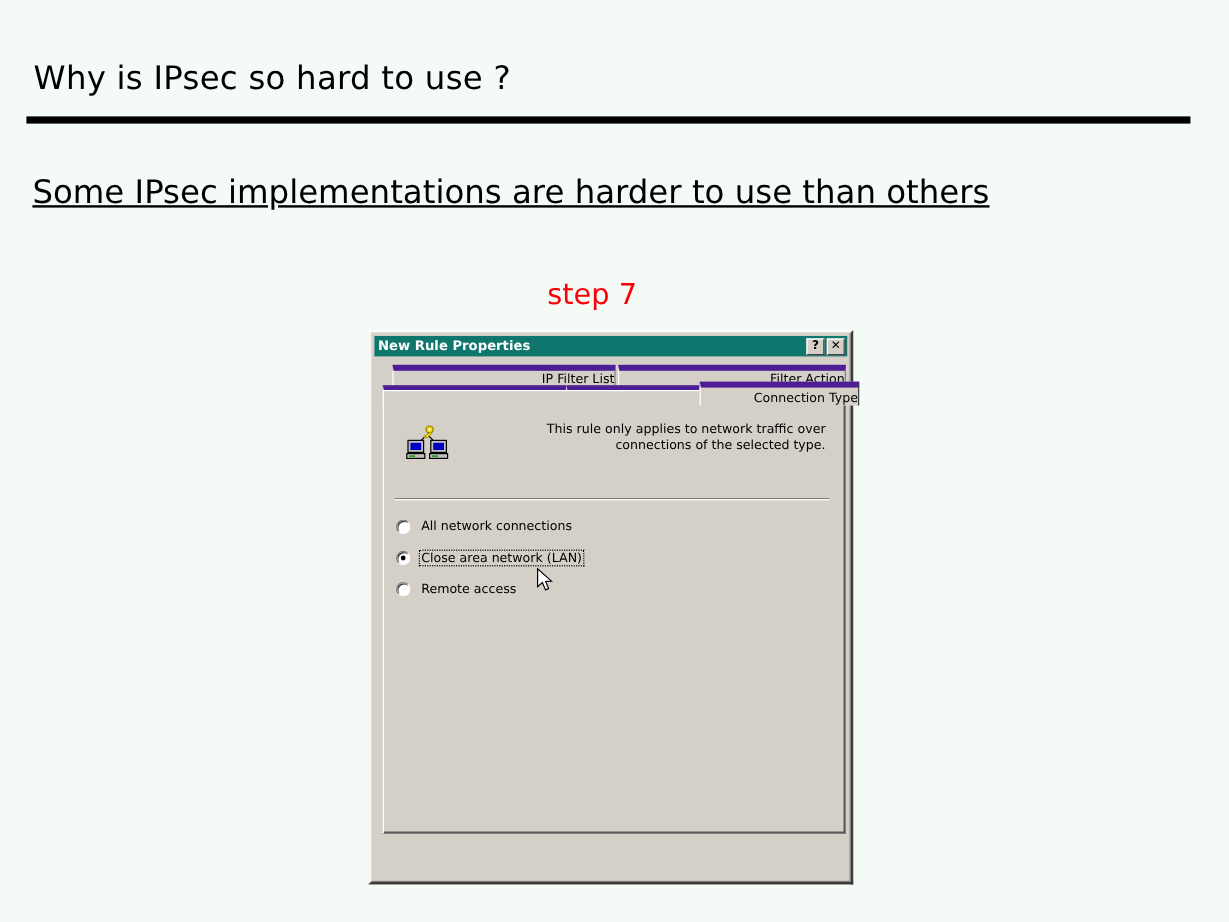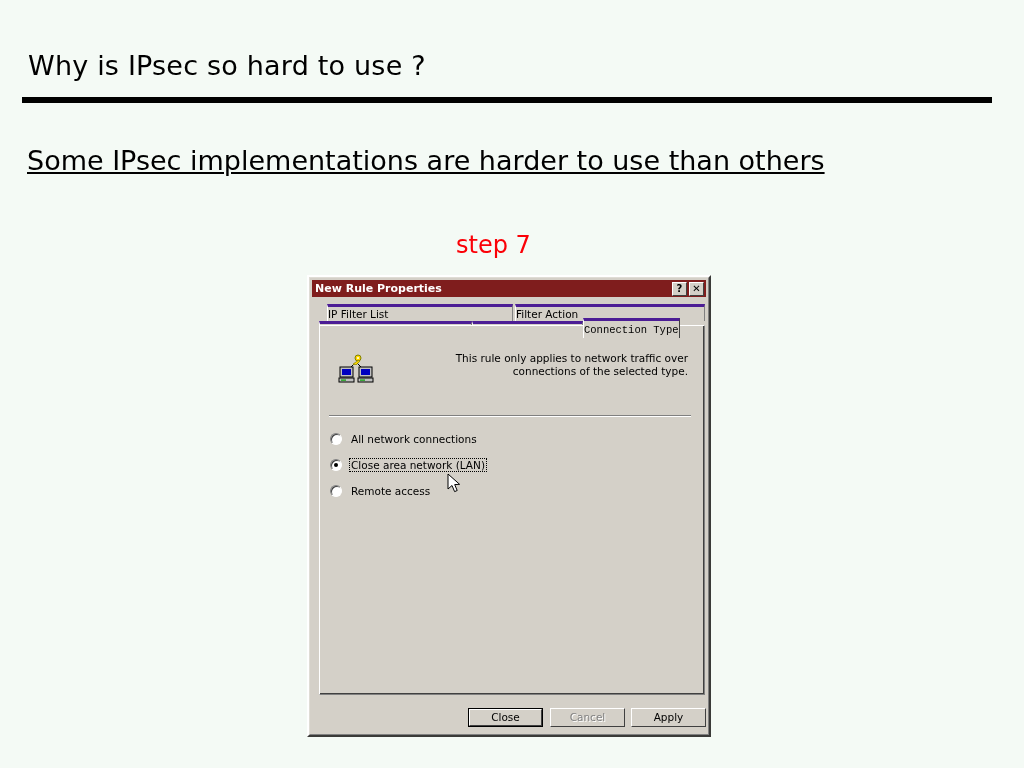--- a/index.html
+++ b/index.html
@@ -78,21 +78,21 @@
     border-bottom: 1px solid #808080;
     pointer-events: none;
   }
 
   #titlebar {
     position: absolute;
     left: 3px;
     top: 3px;
     width: 394px;
     height: 17px;
-    background: #7f1d1d;
+    background: #0f766e;
     display: flex;
     align-items: center;
   }
   #titlebar-text {
     color: #ffffff;
     font-size: 11px;
     font-weight: bold;
     margin-left: 3px;
     letter-spacing: 0px;
     white-space: nowrap;
@@ -125,27 +125,27 @@
   #tab-area {
     position: absolute;
     left: 10px;
     top: 27px;
     width: 386px;
     height: 28px;
   }
   .tab {
     position: absolute;
     background: #d4d0c8;
-    border-top: 3px solid #4c1d95;
+    border-top: 5px solid #4c1d95;
     border-left: 1px solid #ffffff;
     border-right: 1px solid #808080;
     box-sizing: border-box;
     font-size: 10.5px;
     color: #000000;
-    text-align: left;
+    text-align: right;
     line-height: 15px;
     white-space: nowrap;
     overflow: hidden;
     cursor: default;
   }
   .tab.row1 { top: 0; height: 17px; }
   .tab.row2 { top: 17px; height: 17px; }
   .tab.active {
     top: 14px;
     height: 20px;
@@ -329,21 +329,21 @@
       <span class="tb-btn">?</span>
       <span class="tb-btn">✕</span>
     </span>
   </div>
 
   <div id="tab-area">
     <div class="tab row1" style="left:8px; width:186px;">IP Filter List</div>
     <div class="tab row1" style="left:196px; width:190px;">Filter Action</div>
     <div class="tab row2" style="left:0px; width:153px;">Authentication Methods</div>
     <div class="tab row2" style="left:153px; width:111px;">Tunnel Setting</div>
-    <div class="tab row2 active" style="left:264px; width:97px;font-family:Liberation Mono, monospace;">Connection Type</div>
+    <div class="tab row2 active" style="left:264px; width:133px;">Connection Type</div>
   </div>
 
   <div id="tab-panel">
     <div id="tab-panel-inner"></div>
 
     <div id="info-row">
       <svg id="rule-icon" viewBox="0 0 36 30">
 
         <path d="M10 16 L17 9 M26 16 L19 9" stroke="#000000" stroke-width="1" fill="none"></path>
 
@@ -375,25 +375,17 @@
         <span class="radio-mark checked"></span>
         <span class="radio-label focused">Close area network (LAN)</span>
       </div>
       <div class="radio-row">
         <span class="radio-mark"></span>
         <span class="radio-label">Remote access</span>
       </div>
     </div>
   </div>
 
-  <div id="button-row">
-    <div class="dlg-btn default" style="left:159px; width:75px;">
-      <span class="btn-face"></span>
-      <span>Close</span>
-    </div>
-    <div class="dlg-btn disabled" style="left:241px; width:75px;">Cancel</div>
-    <div class="dlg-btn" style="left:322px; width:75px;">Apply</div>
-  </div>
 </div>
 
 <svg id="mouse-cursor" viewBox="0 0 16 22">
   <path d="M1 1 L1 16 L5 12.5 L7.6 18.6 L10.2 17.5 L7.7 11.6 L12.6 11.3 Z" fill="#ffffff" stroke="#000000" stroke-width="1" stroke-linejoin="miter"></path>
 </svg>
 
 </body></html>

